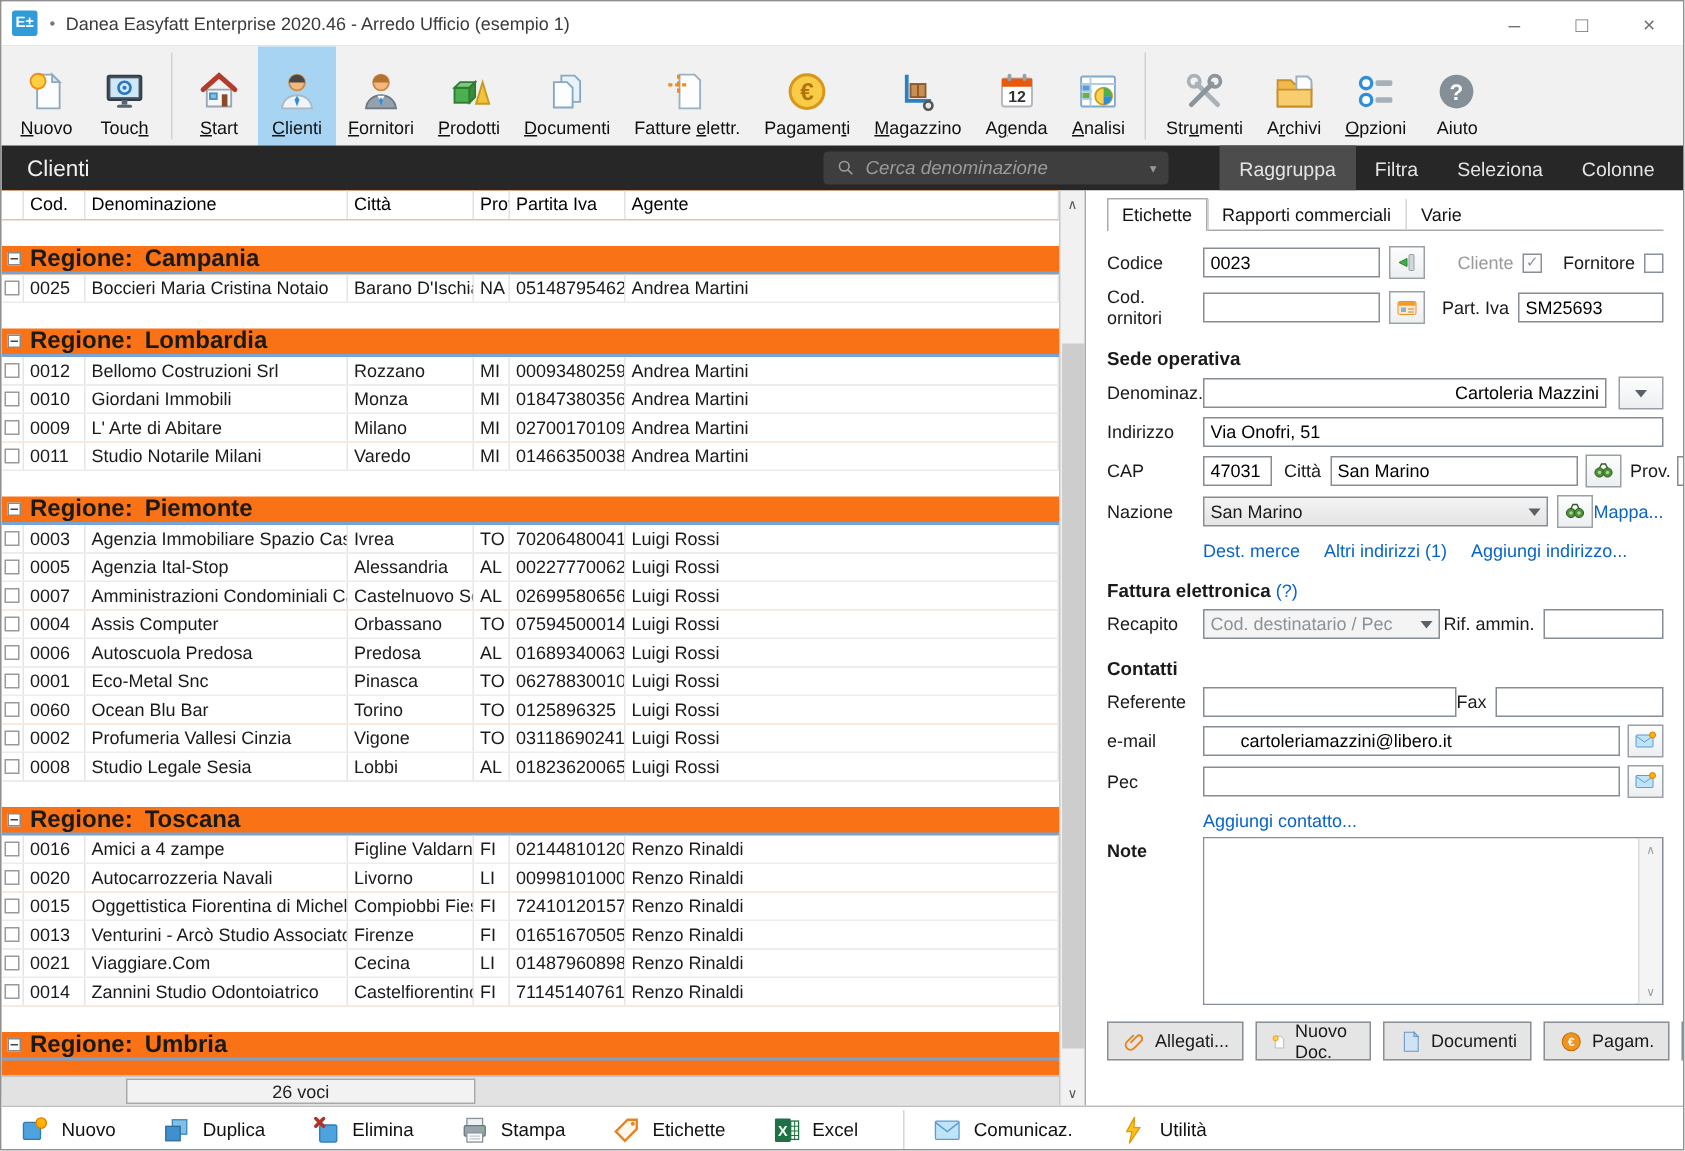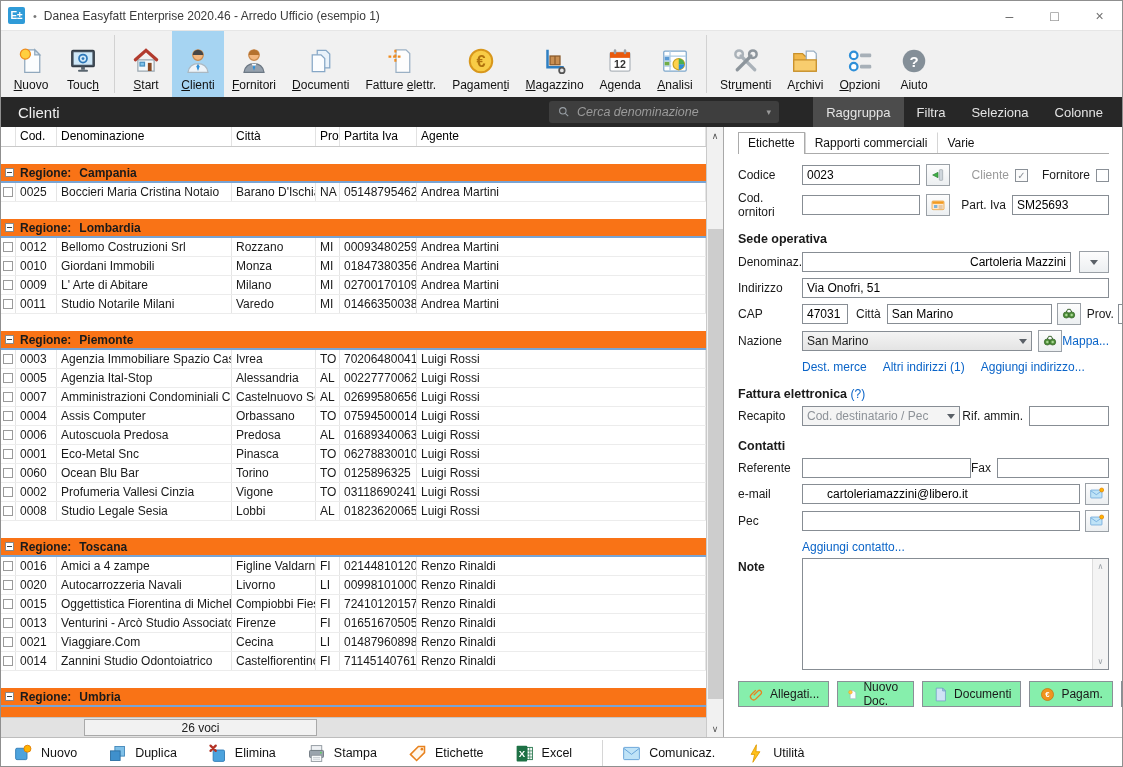--- a/index.html
+++ b/index.html
@@ -35,21 +35,21 @@
   .cb-buttons { position:absolute; right:6px; top:0; height:100%; display:flex; }
   .cb-btn { height:100%; display:flex; align-items:center; padding:0 13px; color:#e4e4e4; font-size:13px; cursor:default; }
   .cb-btn.active { background:#4c4c4c; }
 
   
   .tablearea { position:absolute; left:0; top:126px; width:705px; height:604px; background:#f97316; overflow:hidden; }
   .thead { display:flex; height:20px; border-bottom:1px solid #c9c9c9; background:#fff; }
   .th { padding:2px 0 0 4px; font-size:12px; color:#000; border-right:1px solid #e2e2e2; overflow:hidden; white-space:nowrap; }
   .th:first-child { border-right:1px solid #e2e2e2; }
   .grp-gap { height:17px; background:#fff; }
-  .grp-hd { height:19px; display:flex; align-items:center; border-bottom:2px solid #78a4d4; font-weight:bold; font-size:12px; }
+  .grp-hd { height:19px; display:flex; align-items:center; border-bottom:2px solid #78a4d4; font-weight:bold; font-size:16px; }
   .expander { width:9px; height:9px; border:1px solid #8a8a8a; margin:0 6px 0 4px; position:relative; background:#fff; flex:none; }
   .expander:before { content:""; position:absolute; left:1px; right:1px; top:3px; border-top:1px solid #444; }
   .grp-name { margin-left:8px; }
   .trow { display:flex; height:19px; border-bottom:1px solid #ececec; background:#fff; }
   .cell { padding:2px 0 0 4px; font-size:12px; border-right:1px solid #e5e5e5; overflow:hidden; white-space:nowrap; }
   .chkcell { width:15px; flex:none; border-right:1px solid #e5e5e5; display:flex; align-items:center; justify-content:center; }
   .chk { width:10px; height:10px; border:1px solid #9a9a9a; background:#fff; }
 
   
   .vscroll { position:absolute; left:705px; top:126px; width:17px; height:610px; background:#f1f1f1; border-left:1px solid #cacaca; }
@@ -77,21 +77,21 @@
   .ddbtn { width:30px; }
   .sect { font-weight:bold; font-size:12.5px; margin-top:13px; }
   .link { color:#0a64c8; font-size:12px; text-decoration:none; }
   .cb13 { width:13px; height:13px; border:1px solid #8a9097; background:#fff; display:flex; align-items:center; justify-content:center; font-size:10px; color:#8a9097; flex:none; }
   .notewrap { display:flex; margin-top:4px; }
   .notebox { position:relative; flex:1; height:112px; border:1px solid #878d94; background:#fff; }
   .notebox textarea { position:absolute; left:0; top:0; width:calc(100% - 17px); height:100%; border:none; outline:none; resize:none; font-family:"Liberation Sans",sans-serif; font-size:12px; padding:3px; }
   .note-sb { position:absolute; right:0; top:0; width:16px; height:100%; background:#f4f4f4; border-left:1px solid #dcdcdc; }
   .note-sb .a { position:absolute; left:0; width:100%; text-align:center; color:#9aa0a6; font-size:8px; }
   .pbtns { display:flex; margin-top:11px; gap:8px; }
-  .pbtn { height:26px; border:1px solid #8a9097; background:#86efac; display:flex; align-items:center; padding:0 9px; font-size:12px; gap:5px; }
+  .pbtn { height:26px; border:1px solid #8a9097; background:#e5e5e5; display:flex; align-items:center; padding:0 9px; font-size:12px; gap:5px; }
   .pbtn svg { width:17px; height:17px; }
   .pbtn.icononly { width:31px; justify-content:center; padding:0; }
 
   
   .bottombar { position:absolute; left:0; top:736px; width:100%; height:31px; background:#fff; border-top:1px solid #bdbdbd; display:flex; align-items:center; padding-left:12px; }
   .bbi { display:flex; align-items:center; gap:7px; margin-right:30px; font-size:12.5px; color:#111; }
   .bbi svg { width:21px; height:21px; }
   .bbsep { width:1px; height:26px; background:#d6d6d6; margin-right:18px; }
   a { cursor:pointer; }
 </style>
@@ -161,20 +161,29 @@
             <path d="M4 21c.5-4.5 4-7 8-7s7.5 2.5 8 7z" fill="#95a0ac" stroke="#6c7884"></path>
             <path d="M10 14.2h4l-2 3z" fill="#fff"></path>
             <circle cx="12" cy="7.2" r="4.2" fill="#f3b77f" stroke="#c98a4e"></circle>
             <path d="M12 3a4.2 4.2 0 0 1 4.2 4.2h-8.4A4.2 4.2 0 0 1 12 3z" fill="#b5722f"></path>
             <path d="M12 15l-1 1.7 1 3 1-3z" fill="#2e8fd8"></path>
           </svg></span>
         <span class="lb"><u>F</u>ornitori</span>
       </div>
       <div class="tbi">
         <span class="ic"><svg viewBox="0 0 24 24">
+            <rect x="4" y="10" width="8" height="8" fill="#4caf50" stroke="#2e7d32"></rect>
+            <path d="M4 10l3-3h8l-3 3z" fill="#81c784" stroke="#2e7d32"></path>
+            <path d="M12 10l3-3v8l-3 3z" fill="#388e3c" stroke="#2e7d32"></path>
+            <path d="M15.5 18.5L19 7l3.5 11.5z" fill="#f3c13a" stroke="#c59a22"></path>
+          </svg></span>
+        <span class="lb"><u>P</u>rodotti</span>
+      </div>
+      <div class="tbi">
+        <span class="ic"><svg viewBox="0 0 24 24">
             <path d="M9 3.5h7l3 3v11H9z" fill="#e9f2fa" stroke="#86a7c6"></path>
             <path d="M5 7h7l3 3v10.5H5z" fill="#fbfdff" stroke="#86a7c6"></path>
           </svg></span>
         <span class="lb"><u>D</u>ocumenti</span>
       </div>
       <div class="tbi">
         <span class="ic"><svg viewBox="0 0 24 24">
             <path d="M8 3h8l3 3v15H8z" fill="#fdfdfd" stroke="#9ab0c4"></path>
             <path d="M2 8.5h11M7.5 3v11" stroke="#f08c1e" stroke-width="1.7" stroke-dasharray="2.2 1.5"></path>
           </svg></span>

